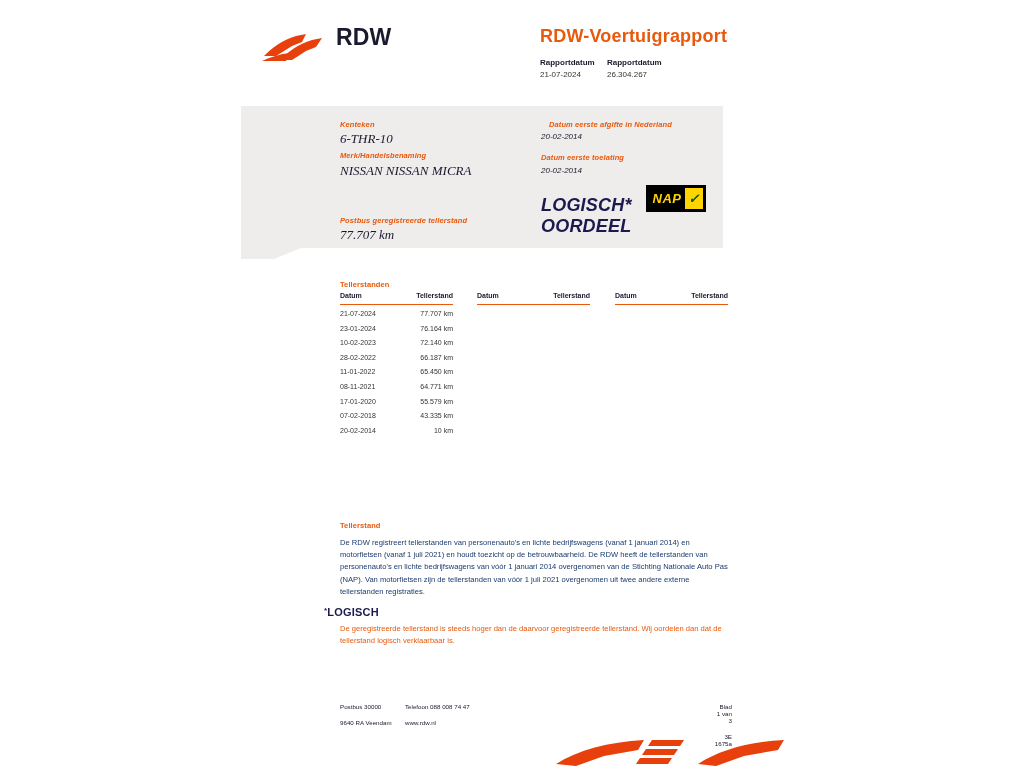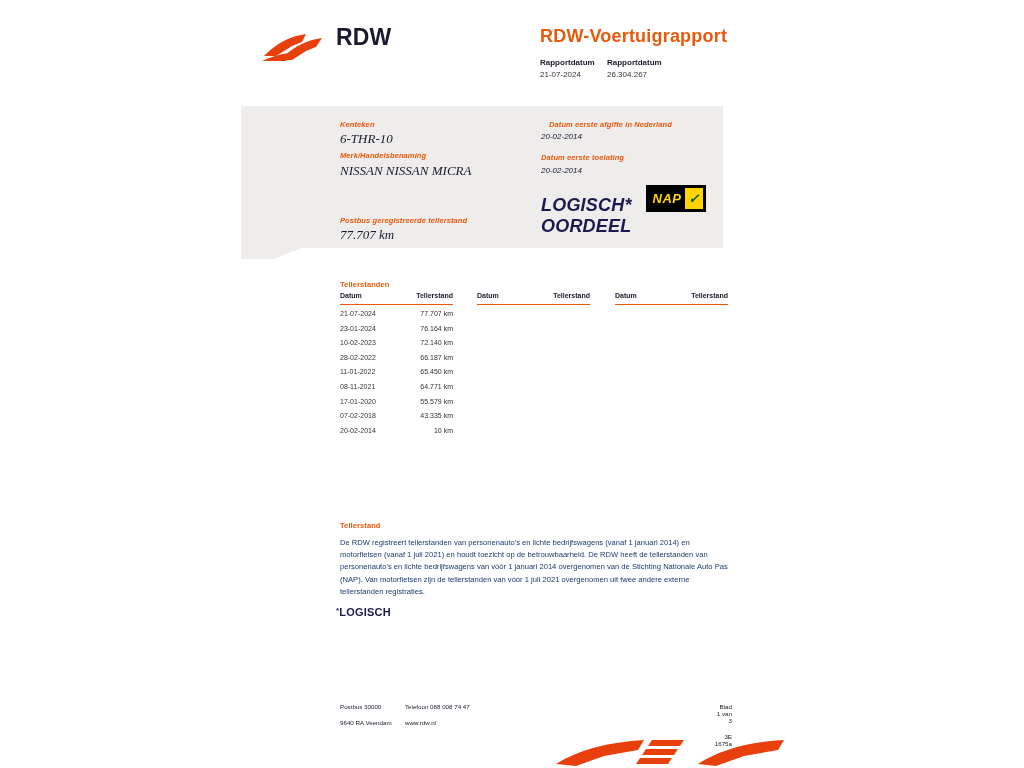--- a/index.html
+++ b/index.html
@@ -236,21 +236,21 @@
     position: absolute;
     left: 340px;
     top: 537px;
     width: 390px;
     font-size: 7.6px;
     line-height: 12.2px;
     color: #1a3a6e;
   }
   .logisch-head {
     position: absolute;
-    left: 336px;
+    left: 324px;
     top: 606px;
     font-size: 11px;
     font-weight: bold;
     color: #1a1a4e;
     letter-spacing: 0.2px;
   }
   .logisch-head .star {
     font-size: 8px;
     vertical-align: top;
     font-weight: bold;
@@ -399,20 +399,21 @@
         </div>
       </div>
   </div>
 
   <div class="section-title toelichting-title">Tellerstand</div>
   <div class="toelichting-body">De RDW registreert tellerstanden van personenauto's en lichte bedrijfswagens (vanaf 1 januari 2014) en motorfietsen (vanaf 1 juli 2021) en houdt toezicht op de betrouwbaarheid. De RDW heeft de tellerstanden van personenauto's en lichte bedrijfswagens van vóór 1 januari 2014 overgenomen van de Stichting Nationale Auto Pas (NAP). Van motorfietsen zijn de tellerstanden van vóór 1 juli 2021 overgenomen uit twee andere externe tellerstanden registraties.</div>
 
   <div class="logisch-head">
     <span class="star">*</span><span>LOGISCH</span>
   </div>
+  <div class="logisch-body">De geregistreerde tellerstand is steeds hoger dan de daarvoor geregistreerde tellerstand. Wij oordelen dan dat de tellerstand logisch verklaarbaar is.</div>
 
   <div class="footer">
     <span class="f-col f1">
       <span>Postbus 30000</span>
       <span class="line2">9640 RA Veendam</span>
     </span>
     <span class="f-col f2">
       <span>Telefoon 088 008 74 47</span>
       <span class="line2">www.rdw.nl</span>
     </span>

